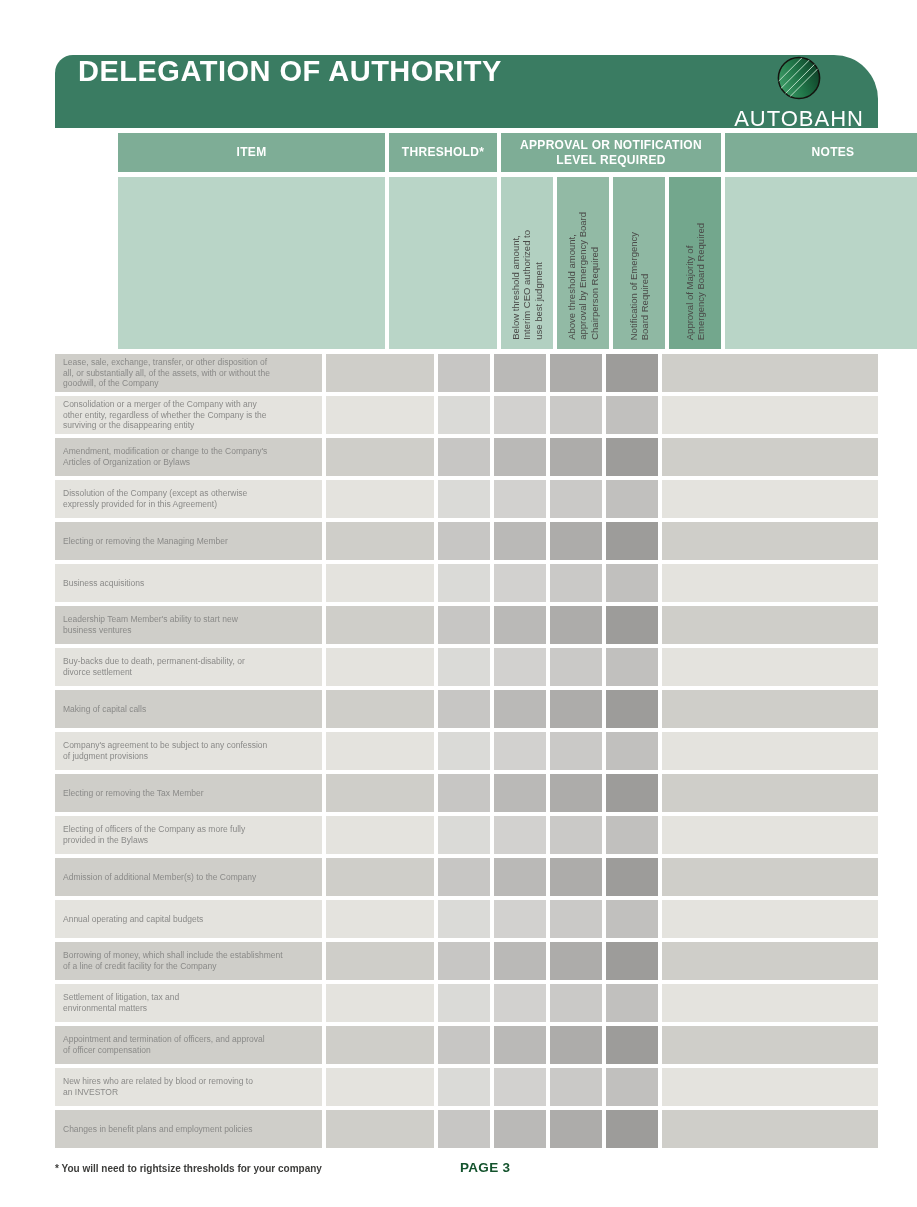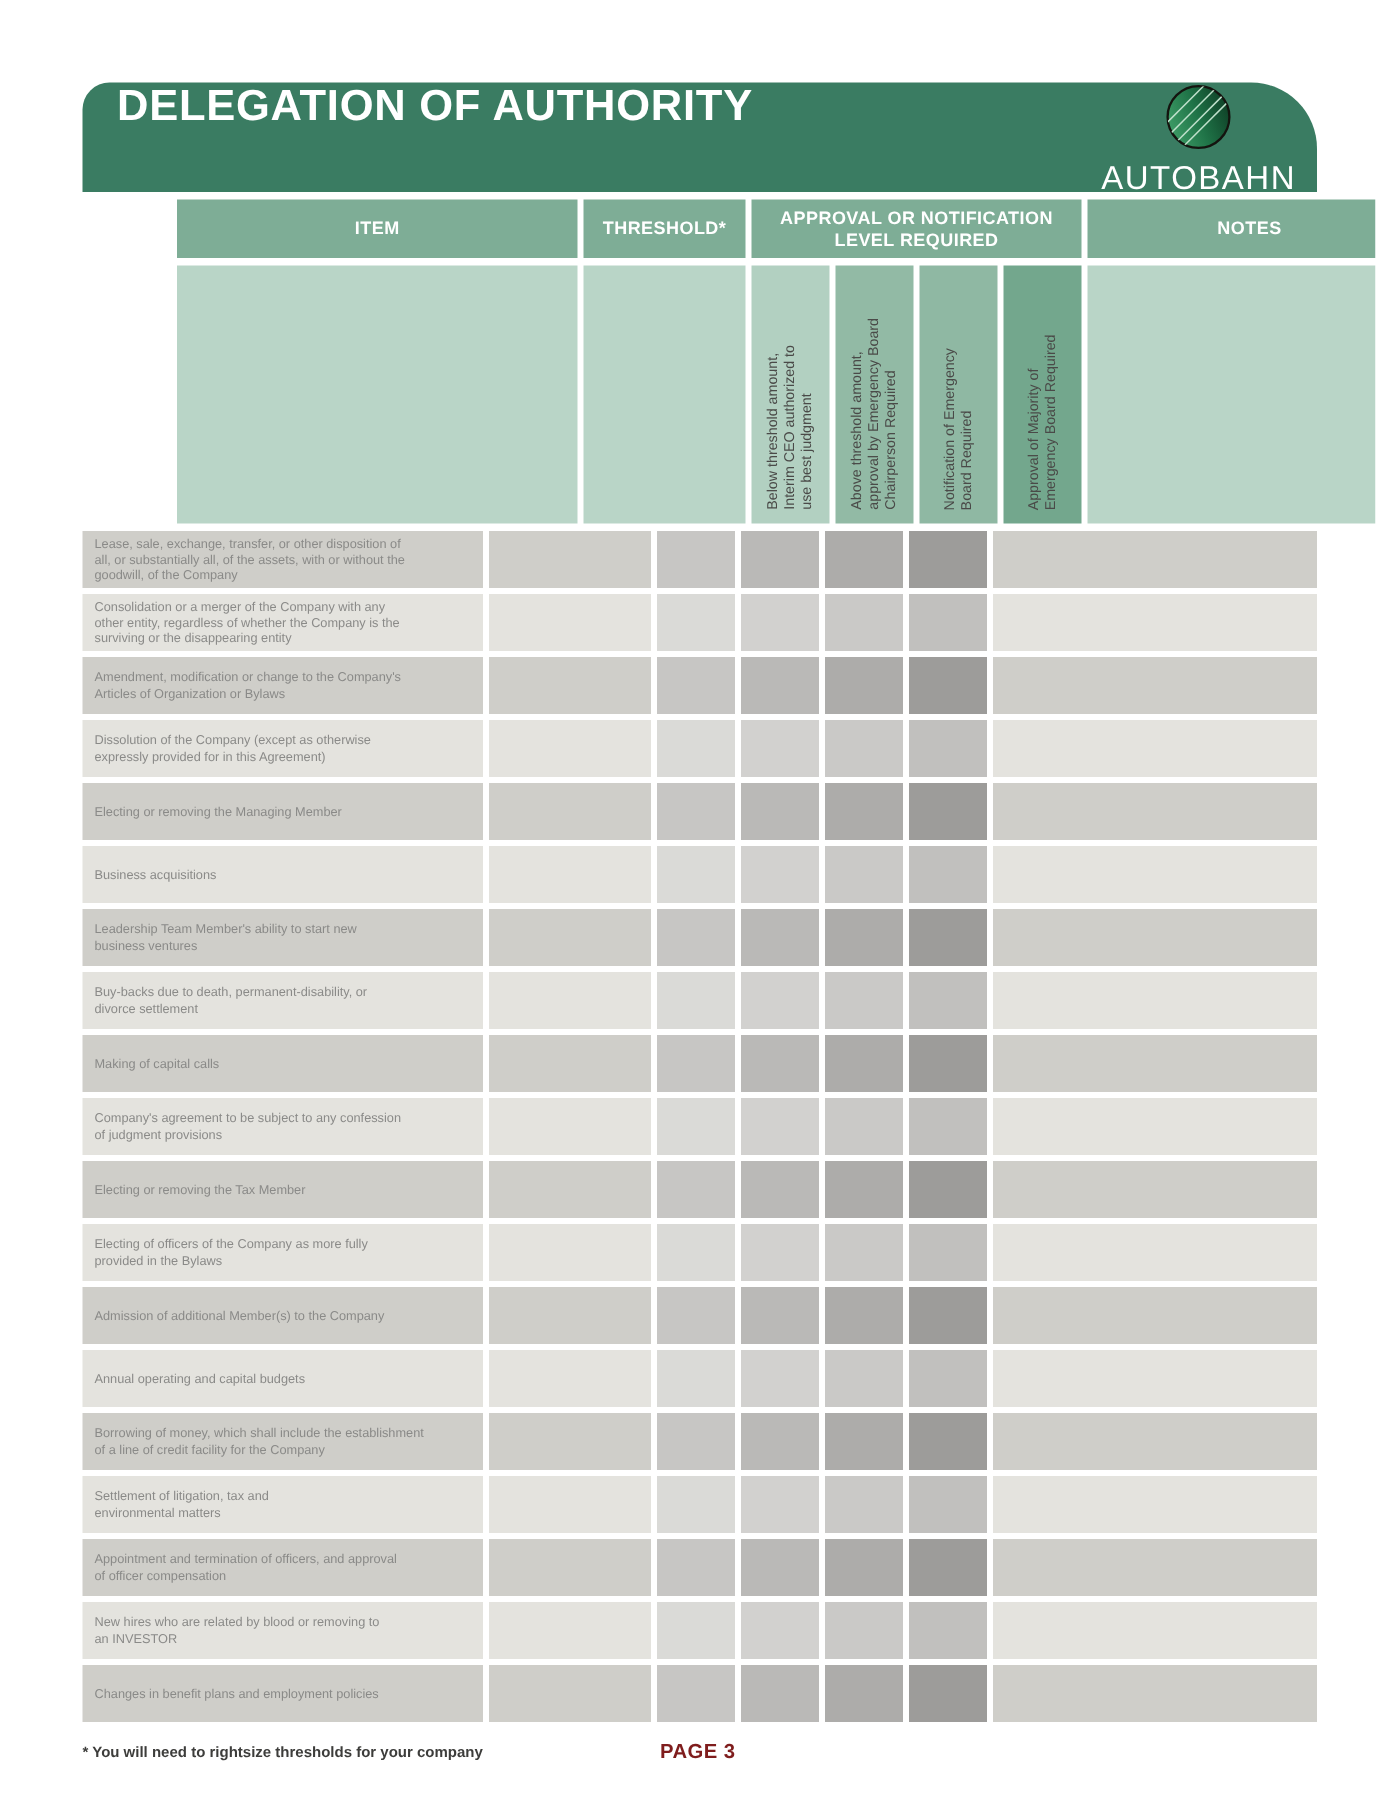--- a/index.html
+++ b/index.html
@@ -63,22 +63,22 @@
     padding:2px 12px 2px 8px; font-size:8.5px; line-height:1.28;
     color:#8a8a88; white-space:pre-line;
   }
 
   
   .footer-note {
     position:absolute; left:55px; top:1163px;
     font-size:10px; font-weight:bold; color:#3d3d3b;
   }
   .page-num {
-    position:absolute; left:440px; top:1160px;
-    font-size:13.5px; font-weight:bold; color:#7f1d1d; letter-spacing:0.3px;
+    position:absolute; left:460px; top:1160px;
+    font-size:13.5px; font-weight:bold; color:#14532d; letter-spacing:0.3px;
   }
 </style>
 </head>
 <body>
 
 <div class="page">
 
   <div class="banner">
     <div class="banner-title">DELEGATION OF AUTHORITY</div>
     <div class="logo">

